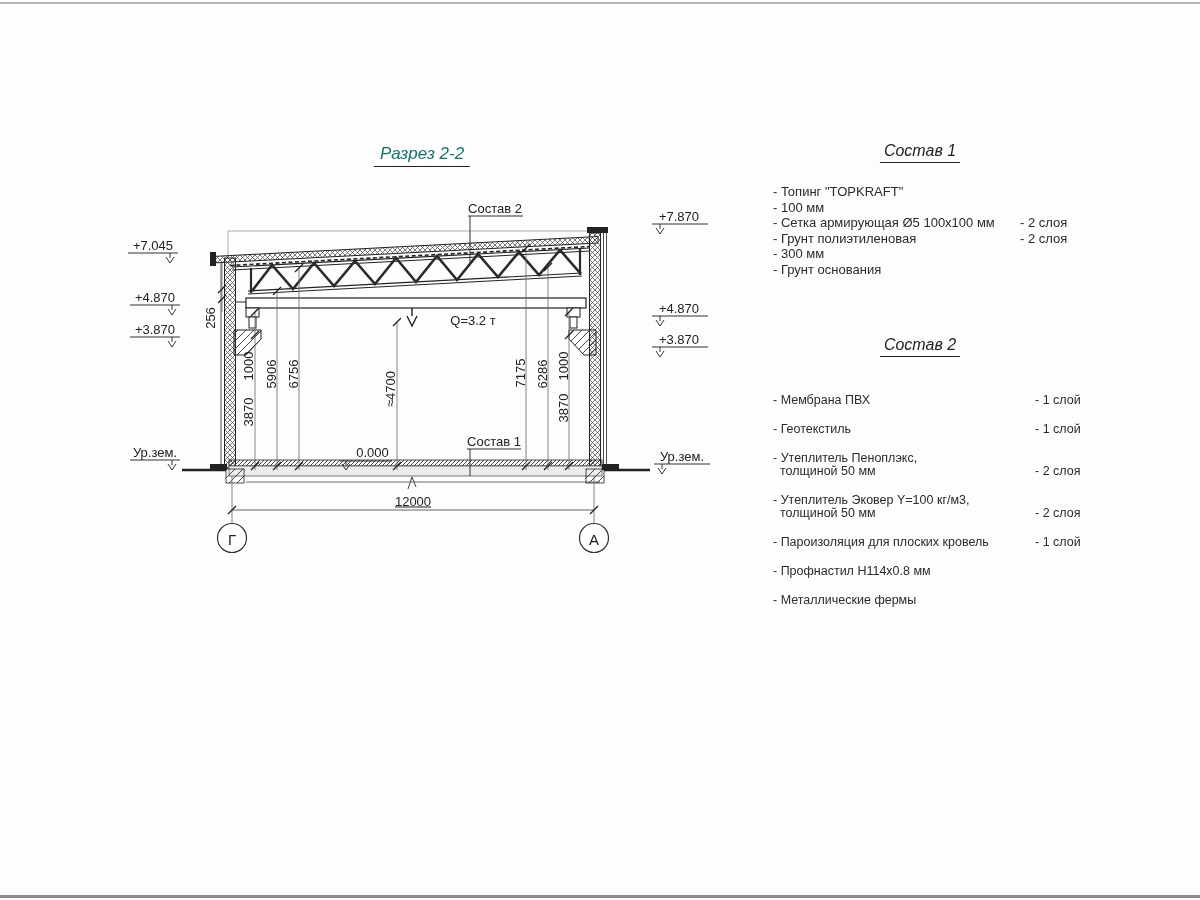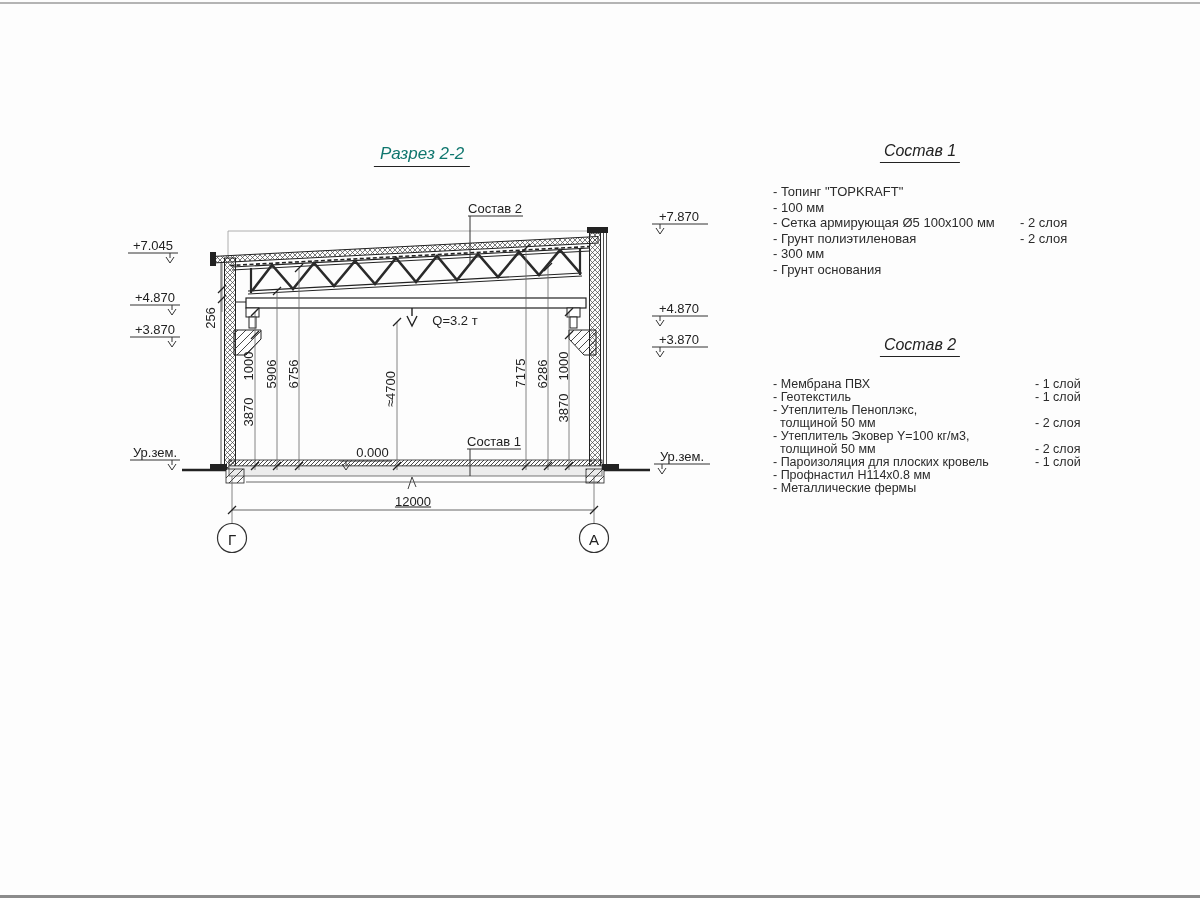--- a/index.html
+++ b/index.html
@@ -30,21 +30,21 @@
     position:absolute;left:920px;transform:translateX(-50%);
     font-size:16px;font-style:italic;border-bottom:1.4px solid #222;
     padding:0 4px 2px 4px;white-space:nowrap;color:#222;
   }
   .spec-list{position:absolute;left:773px;width:330px;}
   .spec-row{display:flex;align-items:flex-end;}
   .spec-text{white-space:pre-line;}
   .spec-value{white-space:nowrap;}
   .list1 .spec-row{font-size:13px;line-height:15.5px;}
   .list1 .spec-text{width:247px;}
-  .list2 .spec-row{font-size:12.5px;line-height:13px;}
+  .list2 .spec-row{font-size:12.5px;line-height:13px;margin-top:16px;}
   .list2 .spec-text{width:262px;}
 </style>
 </head>
 <body>
 
 <div class="edge edge-top"></div>
 <div class="edge edge-bottom"></div>
 
 <svg class="linework" width="1200" height="900" viewBox="0 0 1200 900">
   <defs>
@@ -190,21 +190,21 @@
 <div class="lbl" style="left:155px;top:297px;">+4.870</div>
 <div class="lbl" style="left:155px;top:329px;">+3.870</div>
 <div class="lbl" style="left:155px;top:452px;">Ур.зем.</div>
 
 <div class="lbl" style="left:679px;top:216px;">+7.870</div>
 <div class="lbl" style="left:679px;top:308px;">+4.870</div>
 <div class="lbl" style="left:679px;top:339px;">+3.870</div>
 <div class="lbl" style="left:682px;top:456px;">Ур.зем.</div>
 
 <div class="lbl" style="left:368px;top:452px;padding-left:9px;">0.000</div>
-<div class="lbl" style="left:455px;top:320px;">Q=3.2 т</div>
+<div class="lbl" style="left:473px;top:320px;">Q=3.2 т</div>
 <div class="lbl" style="left:495px;top:208px;">Состав 2</div>
 <div class="lbl" style="left:494px;top:441px;">Состав 1</div>
 
 <div class="vlbl" style="left:210px;top:318px;">256</div>
 <div class="vlbl" style="left:248px;top:366px;">1000</div>
 <div class="vlbl" style="left:248px;top:412px;">3870</div>
 <div class="vlbl" style="left:271px;top:374px;">5906</div>
 <div class="vlbl" style="left:293px;top:374px;">6756</div>
 <div class="vlbl" style="left:390px;top:389px;">≈4700</div>
 <div class="vlbl" style="left:520px;top:373px;">7175</div>

